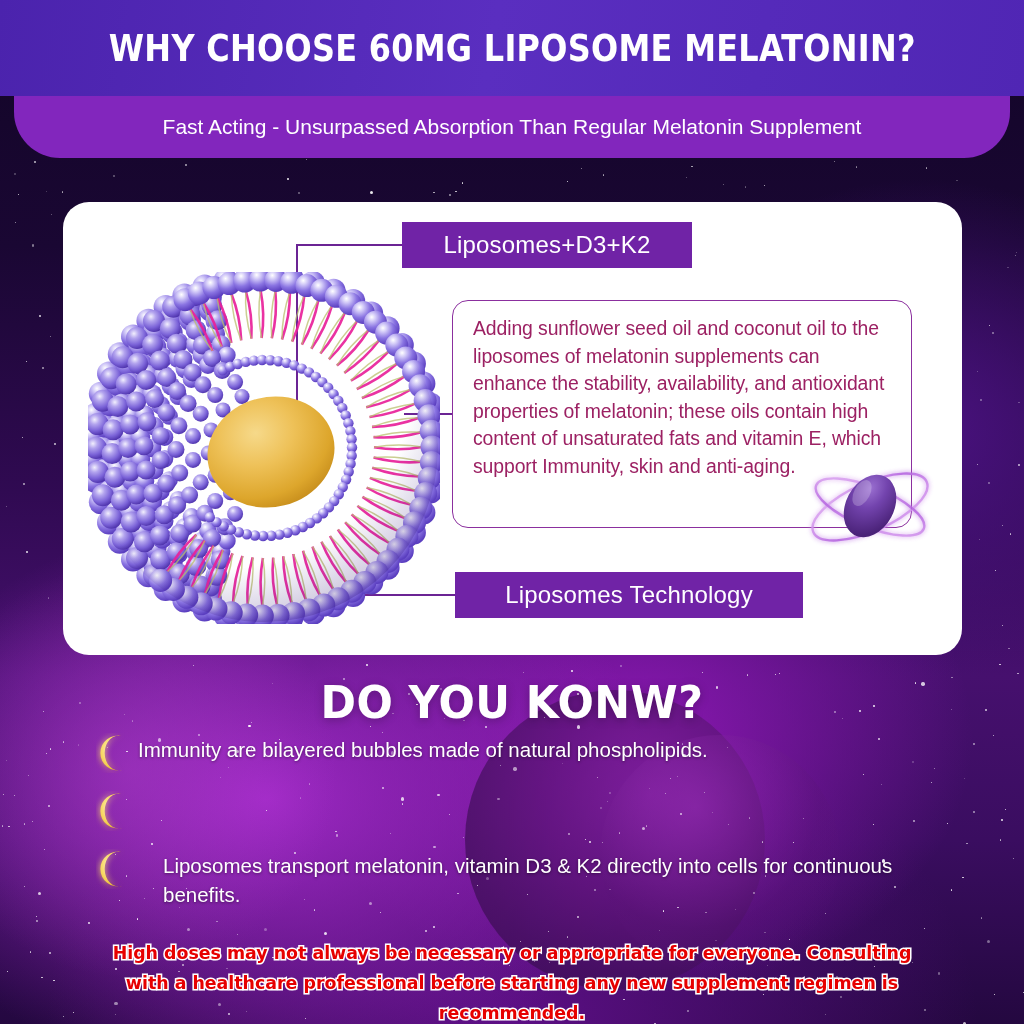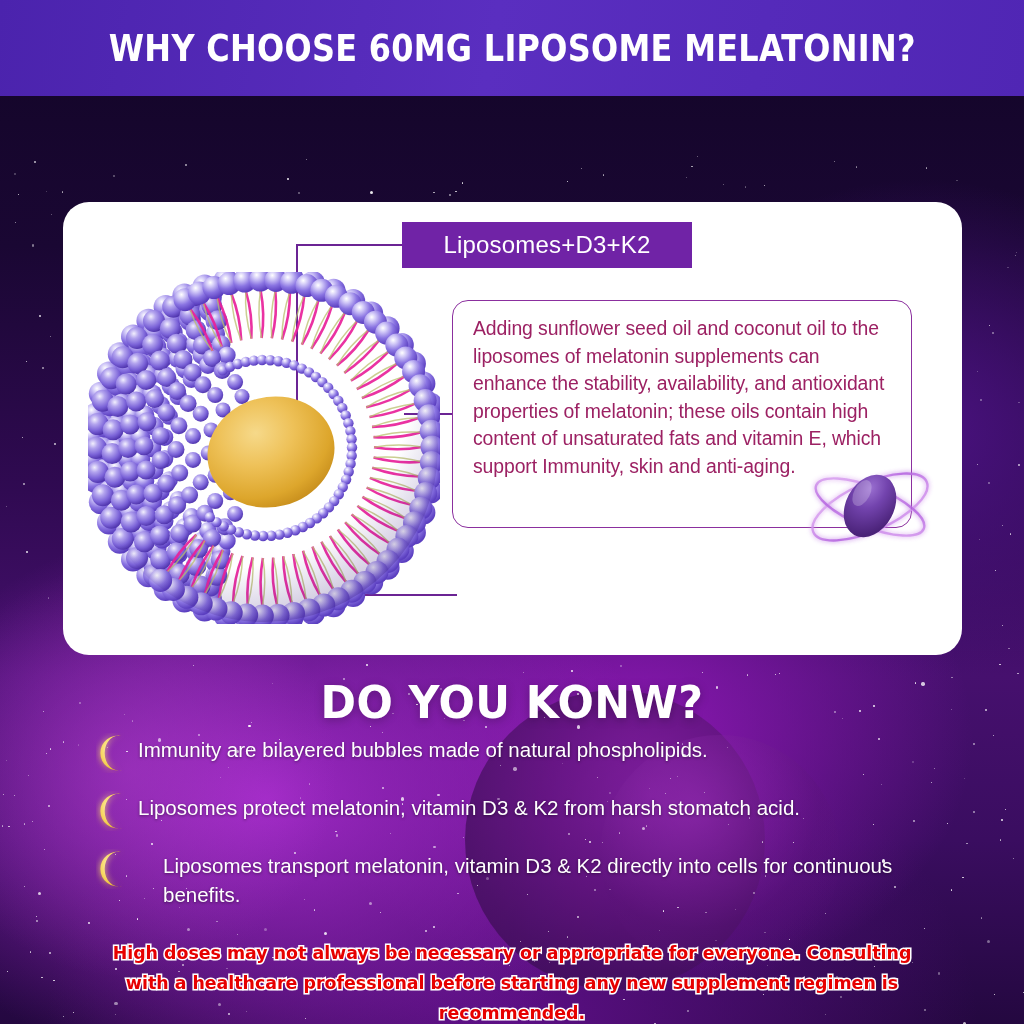--- a/index.html
+++ b/index.html
@@ -438,20 +438,23 @@
       <i style="left:41.3px;top:976.9px;width:1.3px;height:1.3px;opacity:0.81"></i>
       <i style="left:702.0px;top:671.8px;width:1.3px;height:1.3px;opacity:0.80"></i>
       <i style="left:988.6px;top:324.8px;width:1.3px;height:1.3px;opacity:0.85"></i>
       <i style="left:663.2px;top:910.3px;width:1.3px;height:1.3px;opacity:0.90"></i>
       <i style="left:696.8px;top:156.1px;width:1.3px;height:1.3px;opacity:0.46"></i>
       <i style="left:306.2px;top:159.1px;width:1.3px;height:1.3px;opacity:0.55"></i>
     </div>
 
   <div class="title-bar">
     <h1>WHY CHOOSE 60MG LIPOSOME MELATONIN?</h1>
+  </div>
+  <div class="subtitle-bar">
+    <p>Fast Acting - Unsurpassed Absorption Than Regular Melatonin Supplement</p>
   </div>
 
   <div class="card"></div>
 
   <div class="line" style="left:296px;top:245px;width:2.2px;height:176px;"></div>
   <div class="line" style="left:296px;top:244px;width:108px;height:2.2px;"></div>
 
   <div class="line" style="left:404px;top:413px;width:50px;height:2.2px;"></div>
 
   <div class="line" style="left:342px;top:594px;width:115px;height:2.2px;"></div>
@@ -912,20 +915,23 @@
         <circle cx="85.4" cy="317.4" r="11.5" fill="url(#headG)"></circle>
         <circle cx="72.6" cy="308.4" r="11.5" fill="url(#headG)"></circle>
         <ellipse cx="183" cy="180" rx="64" ry="55" fill="url(#coreG)" transform="rotate(-14 183 180)"></ellipse>
       </g>
     <circle cx="176" cy="176" r="174" fill="url(#sphereShade)"></circle>
   </svg>
 
   <div class="chip chip-top">
     <span>Liposomes+D3+K2</span>
   </div>
+  <div class="chip chip-bottom">
+    <span>Liposomes Technology</span>
+  </div>
 
   <div class="textbox">
     <p>Adding sunflower seed oil and coconut oil to the liposomes of melatonin supplements can enhance the stability, availability, and antioxidant properties of melatonin; these oils contain high content of unsaturated fats and vitamin E, which support Immunity, skin and anti-aging.</p>
   </div>
 
   <svg class="capsule-wrap" viewBox="0 0 150 118">
     <defs>
       <radialGradient id="capG" cx="34%" cy="26%" r="75%">
         <stop offset="0%" stop-color="#9a6fd0"></stop>
         <stop offset="42%" stop-color="#7344ae"></stop>
@@ -988,21 +994,20 @@
               <filter id="mglow" x="-60%" y="-60%" width="220%" height="220%">
                 <feGaussianBlur stdDeviation="3" result="b"></feGaussianBlur>
                 <feMerge>
                   <feMergeNode in="b"></feMergeNode>
                   <feMergeNode in="SourceGraphic"></feMergeNode>
                 </feMerge>
               </filter>
             </defs>
             <path filter="url(#mglow)" fill="url(#mg)" d="M26 3 A17.5 17.5 0 1 0 26 37 A14 17.5 0 1 1 26 3 Z"></path>
           </svg></div>
-        <span class="btxt">Liposomes protect melatonin, vitamin D3 &amp; K2 from harsh stomatch acid.</span>
       </div>
       <div class="bullet">
         <div class="moon"><svg viewBox="0 0 38 40">
             <defs>
               <radialGradient id="mg" cx="40%" cy="40%" r="70%">
                 <stop offset="0%" stop-color="#fdf0b0"></stop>
                 <stop offset="55%" stop-color="#f7d65f"></stop>
                 <stop offset="100%" stop-color="#e0a81e"></stop>
               </radialGradient>
               <filter id="mglow" x="-60%" y="-60%" width="220%" height="220%">

